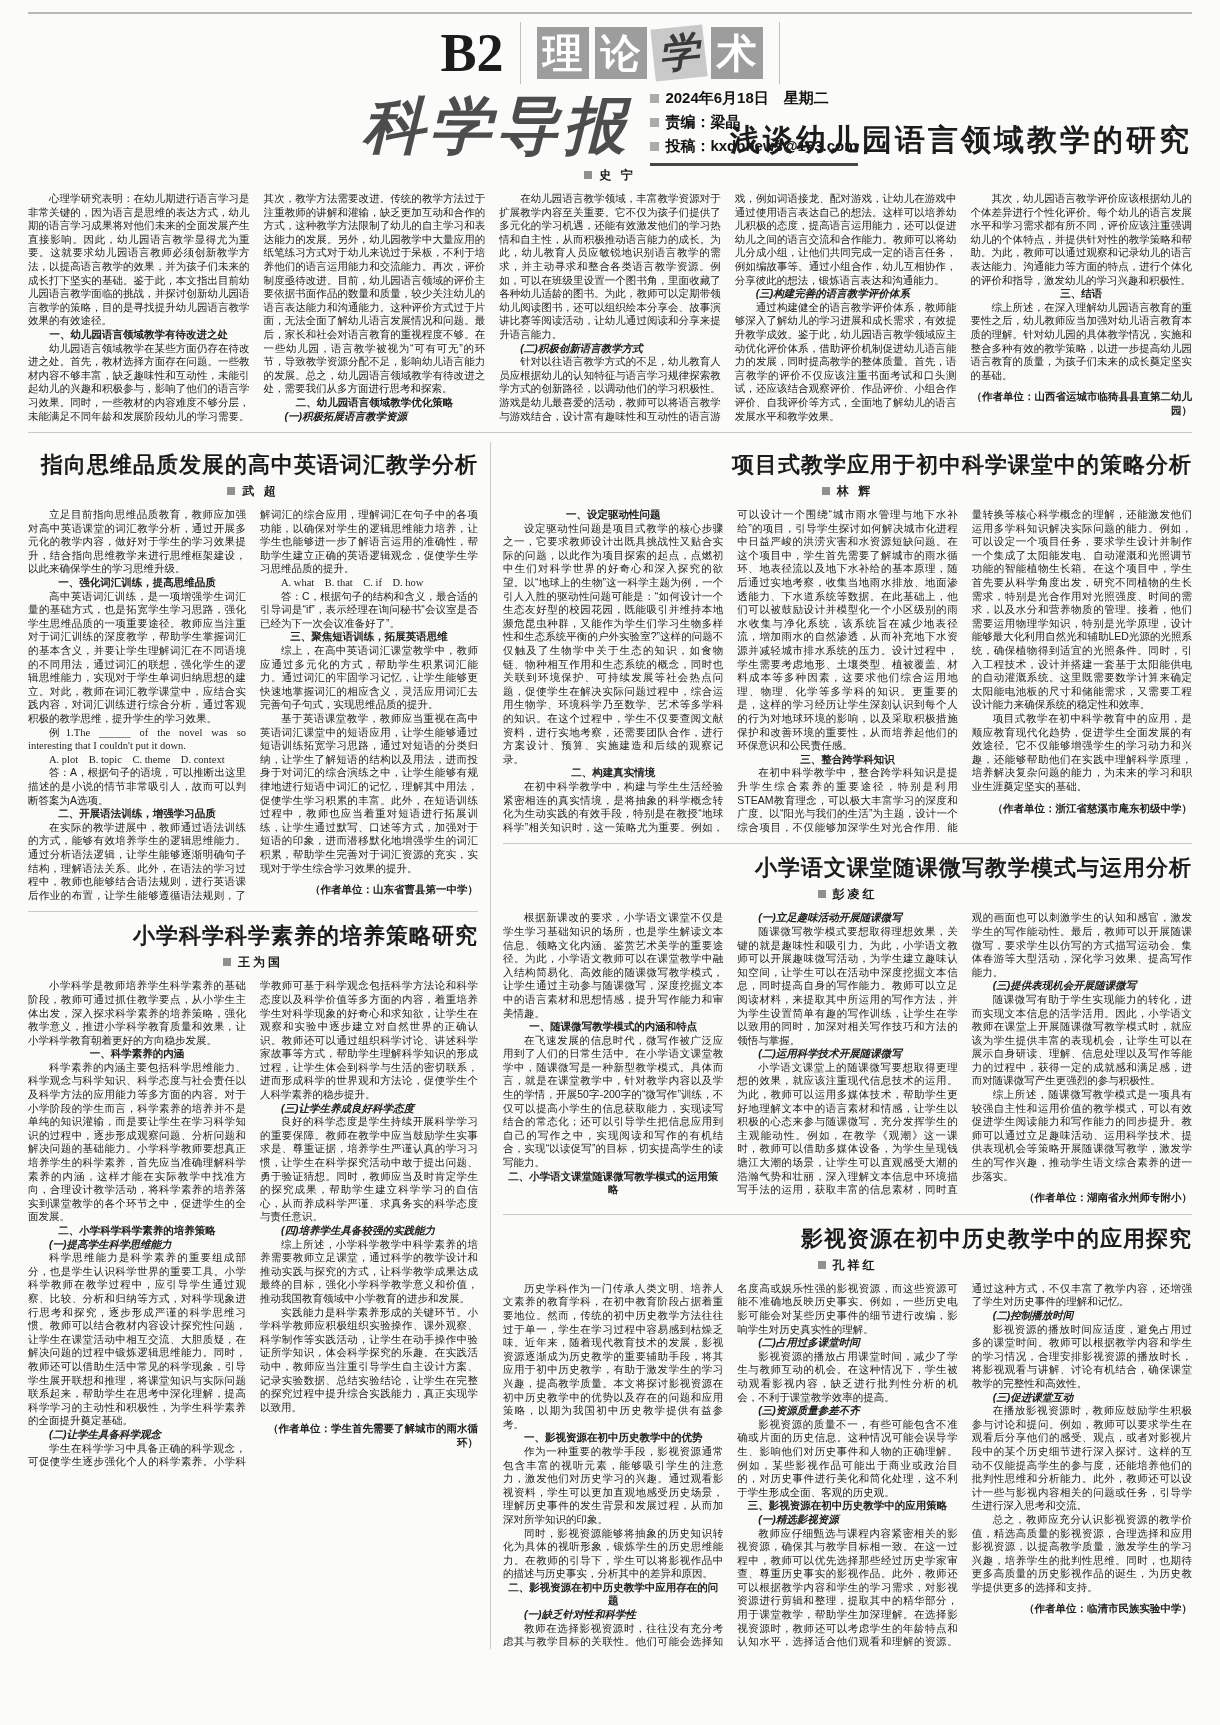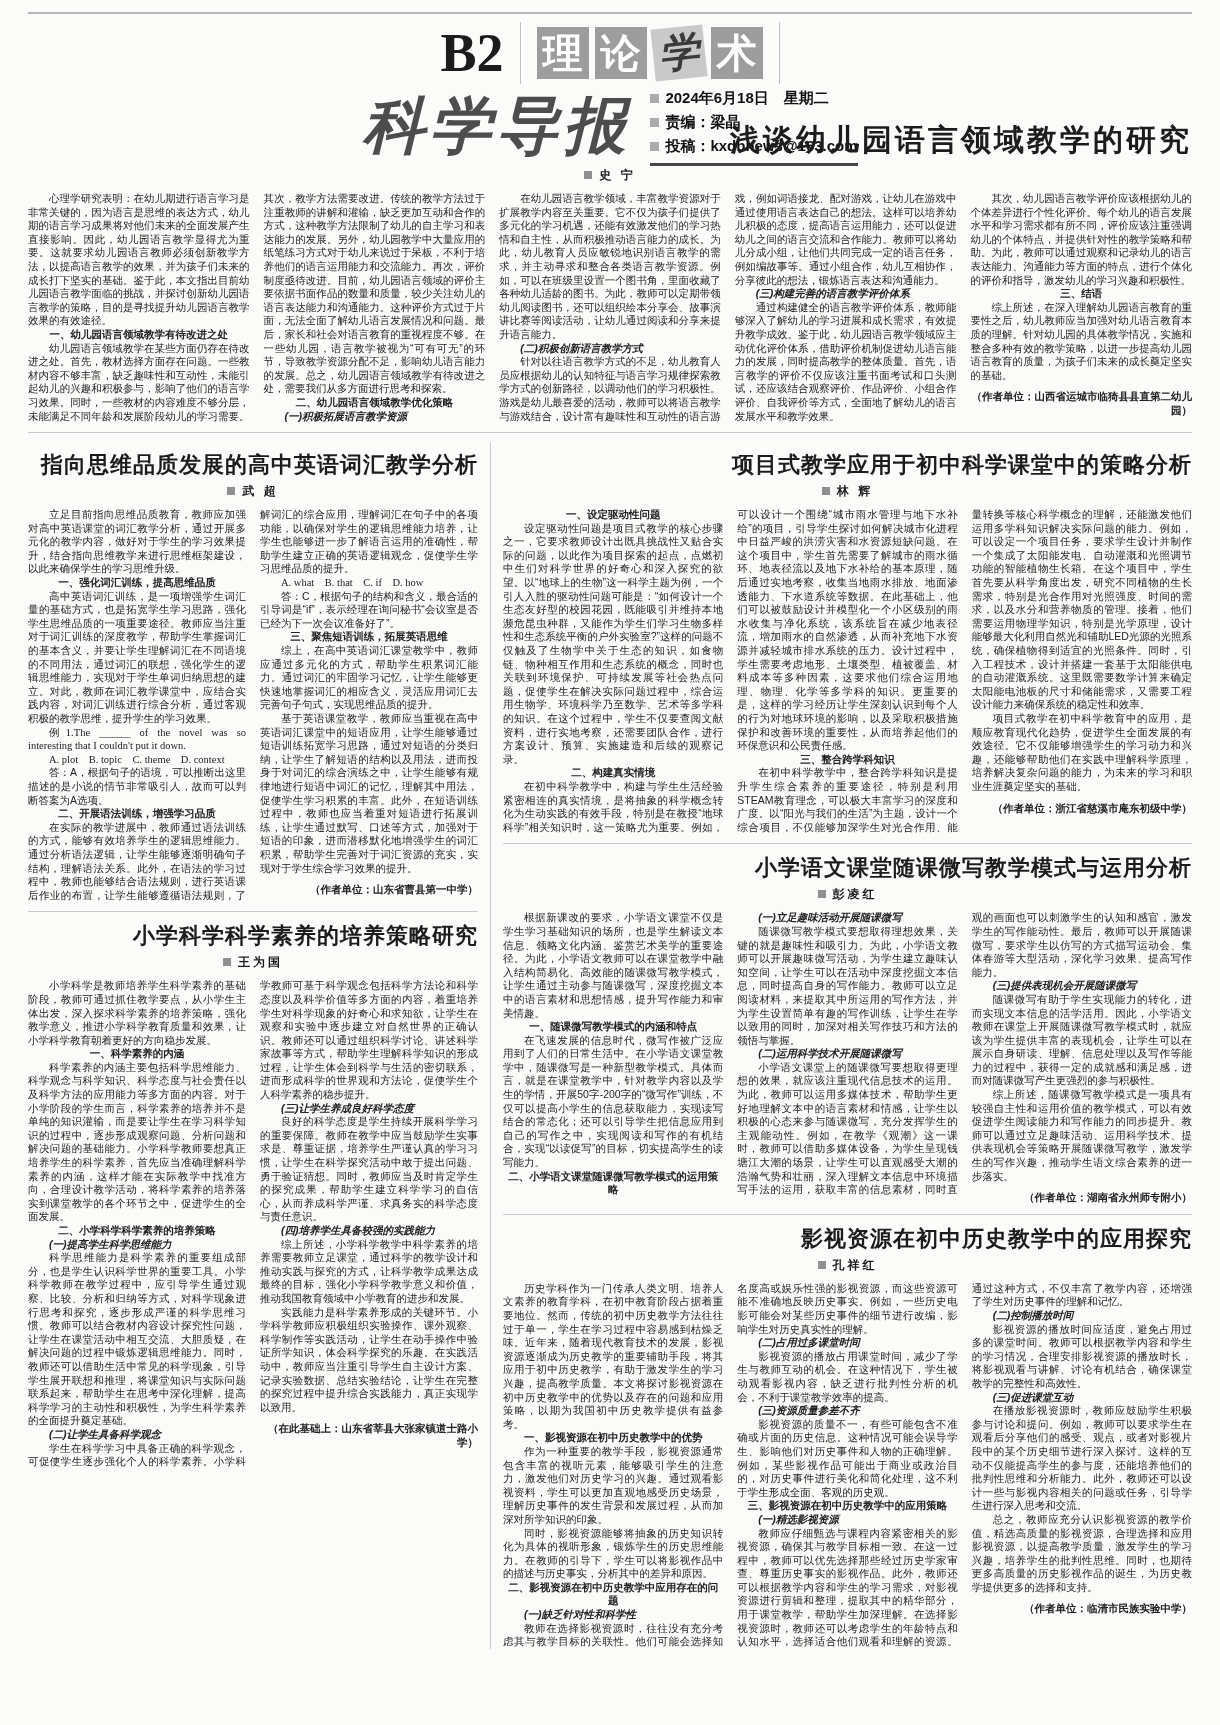--- a/index.html
+++ b/index.html
@@ -130,21 +130,21 @@
             <div class="pp h1">二、小学科学科学素养的培养策略</div>
             <div class="pp h2">(一)提高学生科学思维能力</div>
             <div class="pp p">科学思维能力是科学素养的重要组成部分，也是学生认识科学世界的重要工具。小学科学教师在教学过程中，应引导学生通过观察、比较、分析和归纳等方式，对科学现象进行思考和探究，逐步形成严谨的科学思维习惯。教师可以结合教材内容设计探究性问题，让学生在课堂活动中相互交流、大胆质疑，在解决问题的过程中锻炼逻辑思维能力。同时，教师还可以借助生活中常见的科学现象，引导学生展开联想和推理，将课堂知识与实际问题联系起来，帮助学生在思考中深化理解，提高科学学习的主动性和积极性，为学生科学素养的全面提升奠定基础。</div>
             <div class="pp h2">(二)让学生具备科学观念</div>
             <div class="pp p">学生在科学学习中具备正确的科学观念，可促使学生逐步强化个人的科学素养。小学科学教师可基于科学观念包括科学方法论和科学态度以及科学价值等多方面的内容，着重培养学生对科学现象的好奇心和求知欲，让学生在观察和实验中逐步建立对自然世界的正确认识。教师还可以通过组织科学讨论、讲述科学家故事等方式，帮助学生理解科学知识的形成过程，让学生体会到科学与生活的密切联系，进而形成科学的世界观和方法论，促使学生个人科学素养的稳步提升。</div>
             <div class="pp h2">(三)让学生养成良好科学态度</div>
             <div class="pp p">良好的科学态度是学生持续开展科学学习的重要保障。教师在教学中应当鼓励学生实事求是、尊重证据，培养学生严谨认真的学习习惯，让学生在科学探究活动中敢于提出问题、勇于验证猜想。同时，教师应当及时肯定学生的探究成果，帮助学生建立科学学习的自信心，从而养成科学严谨、求真务实的科学态度与责任意识。</div>
             <div class="pp h2">(四)培养学生具备较强的实践能力</div>
             <div class="pp p">综上所述，小学科学教学中科学素养的培养需要教师立足课堂，通过科学的教学设计和推动实践与探究的方式，让科学教学成果达成最终的目标，强化小学科学教学意义和价值，推动我国教育领域中小学教育的进步和发展。</div>
             <div class="pp p">实践能力是科学素养形成的关键环节。小学科学教师应积极组织实验操作、课外观察、科学制作等实践活动，让学生在动手操作中验证所学知识，体会科学探究的乐趣。在实践活动中，教师应当注重引导学生自主设计方案、记录实验数据、总结实验结论，让学生在完整的探究过程中提升综合实践能力，真正实现学以致用。</div>
-            <div class="pp au">（在此基础上：山东省莘县大张家镇道士路小学）</div>
+            <div class="pp au">（作者单位：学生首先需要了解城市的雨水循环）</div>
           </div>
       </section>
     </div>
 
     <div class="vdiv"></div>
 
     <div class="right-col">
       <section class="art art-sub">
         <h1 class="t1">项目式教学应用于初中科学课堂中的策略分析</h1>
         <div class="byline"><span class="sq"></span><span>林 辉</span></div>

